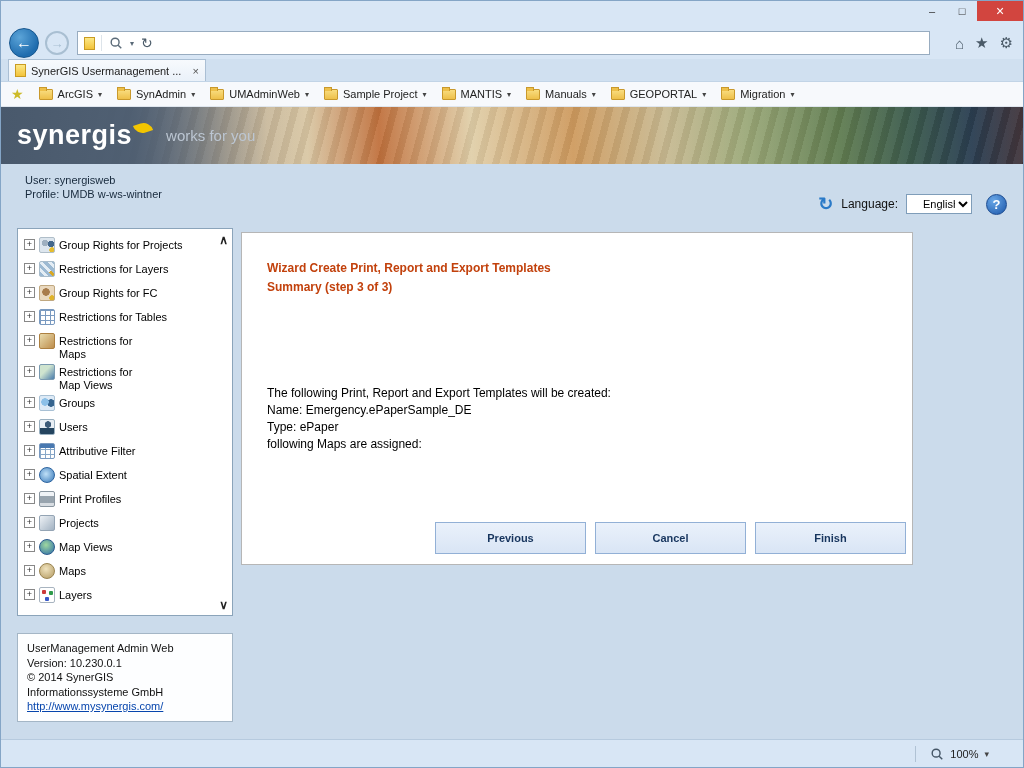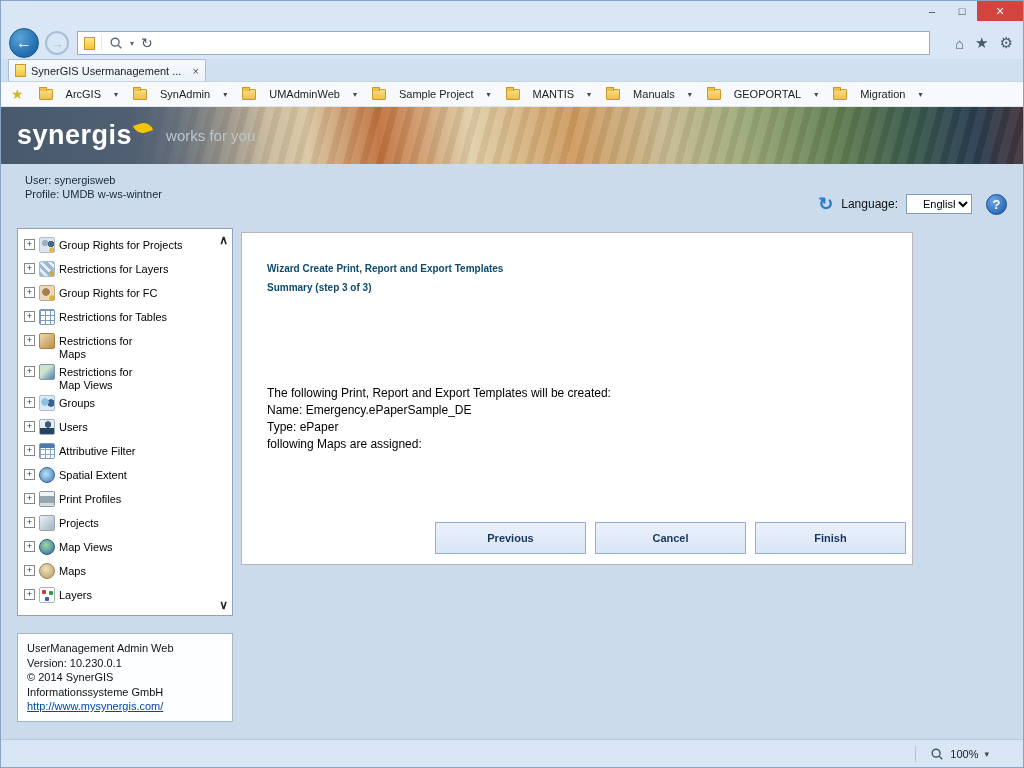--- a/index.html
+++ b/index.html
@@ -21,21 +21,21 @@
   .addr-tools .caret{font-size:8px;color:#5a6a78;}
   .addr-tools .refresh{font-size:14px;color:#4a5a68;}
   .chrome-icon{font-size:15px;color:#4a5a68;margin-left:11px;flex:0 0 auto;}
   .tabrow{height:23px;background:#d0e0f0;display:flex;align-items:flex-end;padding-left:7px;flex:0 0 auto;border-bottom:1px solid #c2d4e6;}
   .tab{width:198px;height:22px;background:linear-gradient(#f7fafd,#eaf1f9);border:1px solid #aabfd4;border-bottom:none;display:flex;align-items:center;padding:0 6px;gap:5px;}
   .tab .page-icon{margin-right:0;}
   .tab-label{flex:1;font-size:11px;color:#222;white-space:nowrap;overflow:hidden;}
   .tab-close{font-size:11px;color:#555;}
   .favbar{height:25px;background:#f7f9fc;display:flex;align-items:center;padding-left:10px;gap:15px;font-size:11px;color:#222;flex:0 0 auto;border-bottom:1px solid #dfe6ee;}
   .fav-star{color:#cdbb2a;font-size:14px;}
-  .fav-item{display:flex;align-items:center;gap:13px;cursor:default;}
+  .fav-item{display:flex;align-items:center;gap:5px;cursor:default;}
   .folder-icon{width:14px;height:11px;background:linear-gradient(#f9dd80,#eec04a);border:1px solid #c9992c;border-radius:1px;position:relative;flex:0 0 auto;}
   .folder-icon::before{content:"";position:absolute;top:-3px;left:-1px;width:6px;height:3px;background:#eec04a;border:1px solid #c9992c;border-bottom:none;}
   .fav-caret{font-size:8px;color:#444;}
 
   
   .banner{height:57px;position:relative;flex:0 0 auto;display:flex;align-items:center;background:
     linear-gradient(90deg,#49596c 0%,#4d5d70 7%,rgba(77,93,112,.92) 13%,rgba(77,93,112,0) 26%),
     repeating-linear-gradient(105deg, rgba(255,255,255,.06) 0 9px, rgba(60,40,20,.07) 9px 16px),
     linear-gradient(90deg,#6d7888 12%,#b9ab94 22%,#d9c7a4 30%,#c0703c 37%,#e0cfa9 46%,#ce9a5e 56%,#c8ba92 65%,#9aa878 73%,#5f7c50 82%,#39594c 89%,#273c50 95%,#40333a 100%);}
   .logo-wrap{display:flex;align-items:center;}
@@ -63,21 +63,21 @@
   .tlabel{font-size:11px;color:#000;line-height:13px;padding-top:3px;}
   .tree-item.wrap .tlabel{max-width:96px;}
   .scroll-up,.scroll-down{position:absolute;right:4px;font-size:12px;color:#222;font-weight:bold;cursor:default;}
   .scroll-up{top:4px;}
   .scroll-down{bottom:3px;}
   .about-box{margin-top:17px;background:#fdfeff;border:1px solid #a4b6c6;padding:7px 9px;font-size:11px;line-height:14.5px;color:#111;}
   .about-box a{color:#0645ad;}
 
   .main{flex:1;}
   .panel{width:672px;margin-top:4px;background:#fff;border:1px solid #b6b6b6;height:333px;display:flex;flex-direction:column;padding:26px 6px 10px 25px;}
-  .wiz-title{font-size:10px;font-weight:bold;color:#0c4a6e;line-height:19px;}
+  .wiz-title{font-size:12px;font-weight:bold;color:#c2410c;line-height:19px;}
   .summary{margin-top:88px;font-size:12px;line-height:17px;color:#000;}
   .btn-row{margin-top:auto;display:flex;justify-content:flex-end;gap:9px;}
   .wiz-btn{width:151px;height:32px;background:linear-gradient(#eaf1fb,#d9e5f5);border:1px solid #92b0d6;font-size:11px;font-weight:bold;color:#17355e;font-family:inherit;cursor:default;}
 
   
   .statusbar{height:28px;background:#d8e6f5;border-top:1px solid #b6cade;display:flex;align-items:center;justify-content:flex-end;padding-right:34px;gap:6px;flex:0 0 auto;font-size:11px;color:#222;}
   .status-sep{width:1px;height:16px;background:#b0c2d4;margin-right:8px;}
   .zoom-caret{font-size:9px;color:#444;}
 
   

